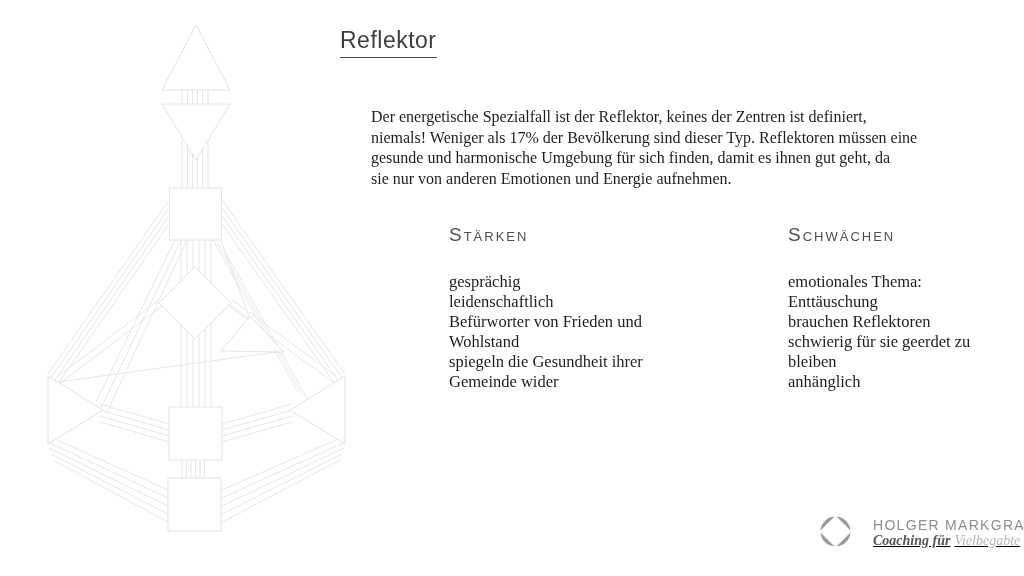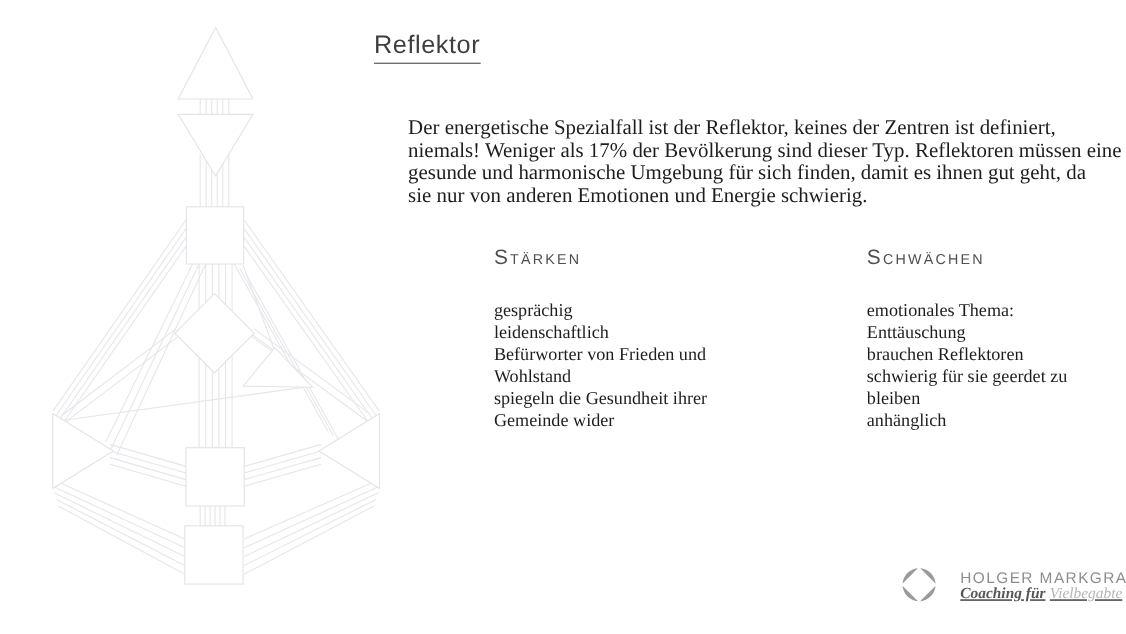--- a/index.html
+++ b/index.html
@@ -5,21 +5,21 @@
   html,body{margin:0;padding:0;background:#fff;}
   .slide{position:relative;width:1024px;height:576px;background:#ffffff;overflow:hidden;
          font-family:"Liberation Serif",serif;}
 
   .bodygraph{position:absolute;left:0;top:0;}
 
   .title{position:absolute;left:340px;top:27px;
          font-family:"Liberation Sans",sans-serif;font-size:23px;color:#3e3e3e;
          letter-spacing:.5px;border-bottom:1.5px solid #4c4c4c;padding-bottom:3px;display:inline-block;}
 
-  .intro{position:absolute;left:371px;top:107px;font-size:19px;line-height:20.6px;color:#1d1d1d;}
+  .intro{position:absolute;left:371px;top:107px;font-size:16px;line-height:20.6px;color:#1d1d1d;}
   .intro div{white-space:nowrap;}
 
   .col{position:absolute;top:224px;}
   .col-strengths{left:449px;width:237px;}
   .col-weaknesses{left:788px;width:216px;}
   .col-heading{font-family:"Liberation Sans",sans-serif;font-variant:small-caps;
                font-size:19px;font-weight:400;letter-spacing:2px;color:#4f4f4f;margin-bottom:26px;}
   .col-list{font-size:16.5px;line-height:20px;color:#1d1d1d;}
 
   .logo{position:absolute;left:819px;top:515px;display:flex;align-items:flex-end;gap:21px;}
@@ -80,21 +80,21 @@
       <rect x="168" y="478" width="53" height="53"></rect>
     </g>
   </svg>
 
   <div class="title">Reflektor</div>
 
   <div class="intro">
       <div>Der energetische Spezialfall ist der Reflektor, keines der Zentren ist definiert,</div>
       <div>niemals! Weniger als 17% der Bevölkerung sind dieser Typ. Reflektoren müssen eine</div>
       <div>gesunde und harmonische Umgebung für sich finden, damit es ihnen gut geht, da</div>
-      <div>sie nur von anderen Emotionen und Energie schwierig.</div>
+      <div>sie nur von anderen Emotionen und Energie aufnehmen.</div>
     </div>
 
   <div class="col col-strengths">
     <div class="col-heading">Stärken</div>
     <div class="col-list">
         <div>gesprächig</div>
         <div>leidenschaftlich</div>
         <div>Befürworter von Frieden und Wohlstand</div>
         <div>spiegeln die Gesundheit ihrer Gemeinde wider</div>
       </div>

